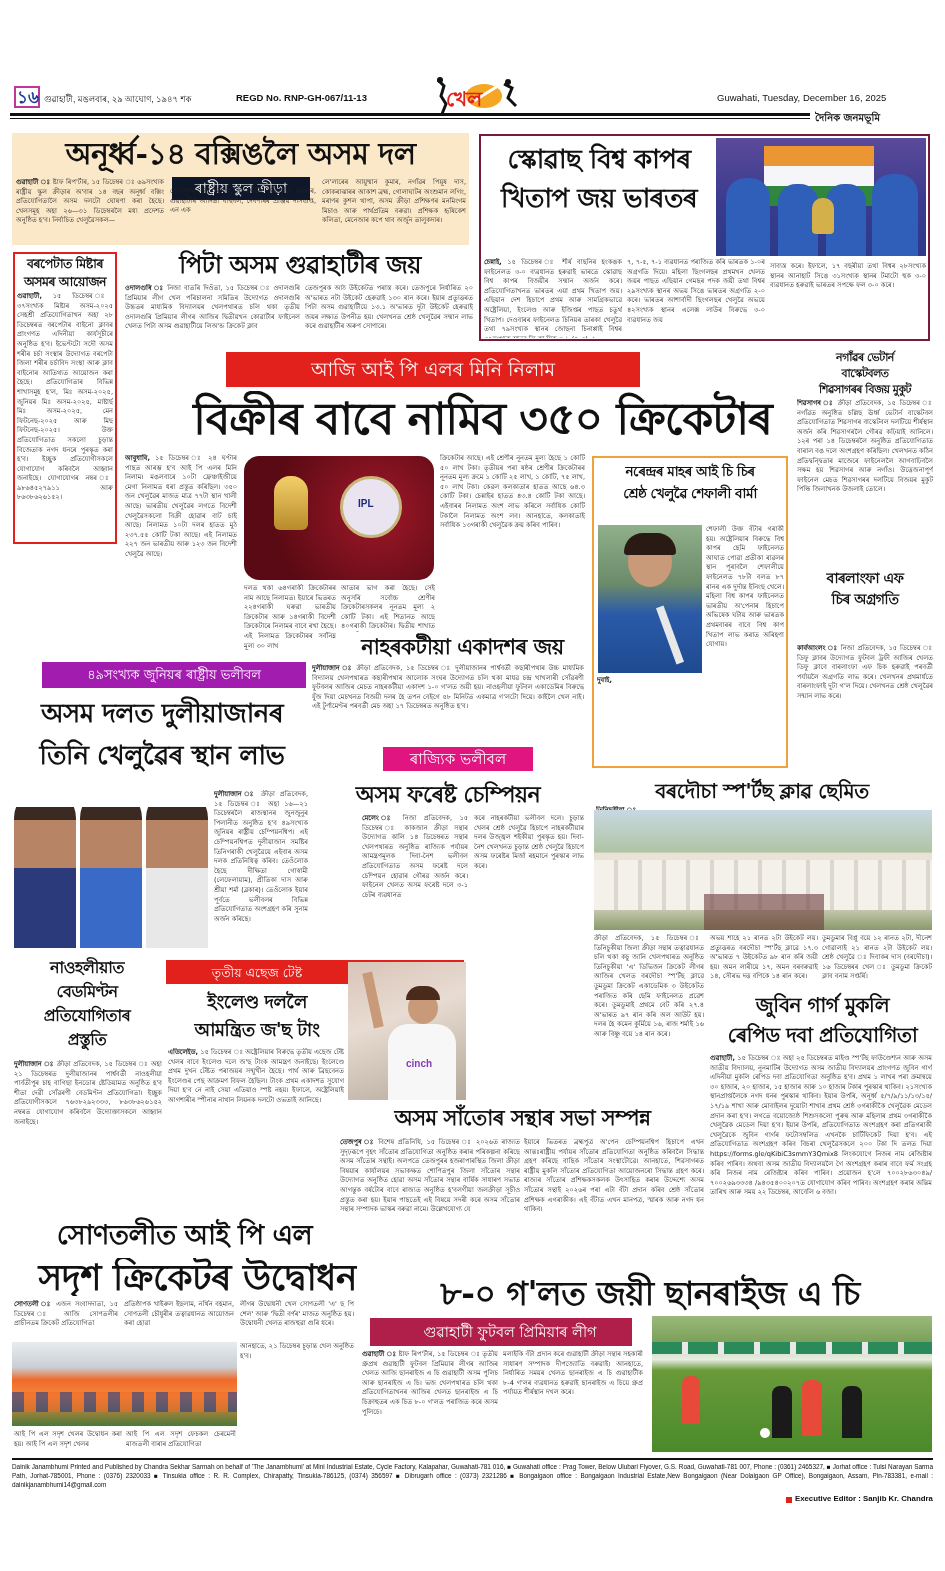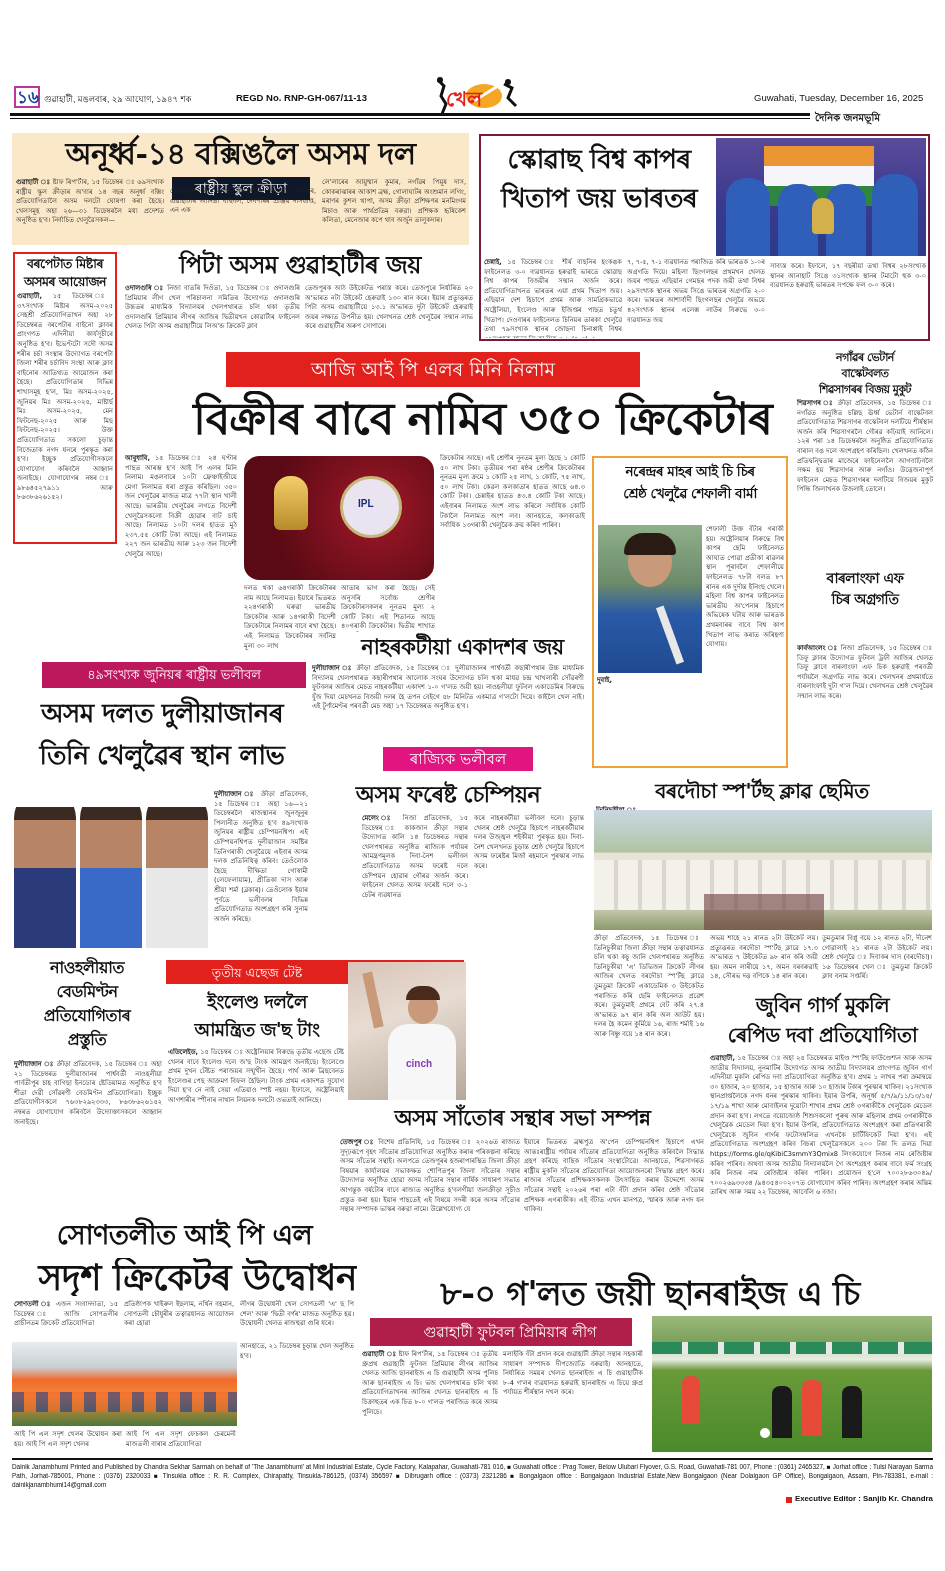--- a/index.html
+++ b/index.html
@@ -27,21 +27,21 @@
     <path d="M6 4 L12 10 L9 20 L14 28 L10 38" stroke="#111" stroke-width="3" fill="none"></path>
     <circle cx="8" cy="4" r="3" fill="#111"></circle>
     <ellipse cx="52" cy="20" rx="18" ry="12" fill="#f5a623"></ellipse>
     <path d="M40 26 L66 10" stroke="#fff" stroke-width="3"></path>
     <path d="M72 8 L80 12 L76 22 L84 30" stroke="#111" stroke-width="3" fill="none"></path>
     <circle cx="76" cy="6" r="3" fill="#111"></circle>
   </svg>
 </div>
 <div class="abs serif" style="left:446px;top:84px;font-size:20px;font-weight:bold;color:#e2211c;">খেল</div>
 
-<div class="abs sans" style="left:754px;top:92px;font-size:9.5px;color:#111;white-space:nowrap;">Guwahati, Tuesday, December 16, 2025</div>
+<div class="abs sans" style="left:717px;top:92px;font-size:9.5px;color:#111;white-space:nowrap;">Guwahati, Tuesday, December 16, 2025</div>
 <div class="abs rule" style="left:10px;top:113px;width:800px;height:3px;"></div>
 <div class="abs rule" style="left:10px;top:118px;width:800px;height:1px;"></div>
 <div class="abs serif" style="left:815px;top:110px;font-size:10px;font-weight:bold;color:#111;white-space:nowrap;">দৈনিক জনমভূমি</div>
 
 <div class="abs" style="left:12px;top:133px;width:457px;height:112px;background:#fbe8c8;"></div>
 <div class="abs hl" style="left:12px;top:134px;width:457px;font-size:30px;line-height:40px;">অনূৰ্ধ্ব-১৪ বক্সিঙলৈ অসম দল</div>
 <div class="abs kicker" style="left:172px;top:177px;width:138px;height:23px;background:#0f172a;font-size:14px;line-height:23px;">ৰাষ্ট্ৰীয় স্কুল ক্ৰীড়া</div>
 <div class="abs body-text" style="left:16px;top:178px;width:148px;height:64px;"><b>গুৱাহাটী ঃ</b> <span>ষ্টাফ ৰিপ'ৰ্টাৰ, ১৫ ডিচেম্বৰ ঃ ৬৯সংখ্যক ৰাষ্ট্ৰীয় স্কুল ক্ৰীড়াৰ অ'বাৰ ১৪ বছৰ অনূৰ্ধ্ব বক্সিং প্ৰতিযোগিতালৈ অসম দলটো ঘোষণা কৰা হৈছে। খেলসমূহ অহা ২৬—৩১ ডিচেম্বৰলৈ মধ্য প্ৰদেশত অনুষ্ঠিত হ'ব। নিৰ্বাচিত খেলুৱৈসকল—</span></div>
 <div class="abs body-text" style="left:170px;top:187px;width:146px;height:40px;">তেজপুৰৰ কৃশ কাশ্যপ, ডিব্ৰুগড়ৰ অনিকীত কৰ্মকাৰ, গুৱাহাটীৰ আদিত্য বাহুবল, দেবৰ্ণাৰৰ প্ৰাঞ্জয় দাসগুপ্ত, এন এক</div>
 <div class="abs body-text" style="left:322px;top:178px;width:144px;height:64px;">লে'লাৰেৰ আয়ুষ্মান কুমাৰ, নগাঁৱৰ পিয়ূষ দাস, কোকৰাঝাৰৰ আকাশ ব্ৰহ্ম, গোলাঘাটৰ অংশুমান লগিং, মৰাণৰ কুশল থাপা, অসম ক্ৰীড়া প্ৰশিক্ষণৰ মনমিংগম মিচাও আৰু পাৰ্থপ্ৰতিম বৰুৱা। প্ৰশিক্ষক হৃষিকেশ কলিতা, মেনেজাৰ কপে থাব অৰ্জুন তালুকদাৰ।</div>
@@ -98,21 +98,21 @@
 
 <div class="abs hl" style="left:795px;top:350px;width:140px;font-size:11px;line-height:15px;">নগাঁৱৰ ভেটাৰ্ন</div>
 <div class="abs hl" style="left:795px;top:366px;width:140px;font-size:11px;line-height:15px;">বাস্কেটবলত</div>
 <div class="abs hl" style="left:795px;top:382px;width:140px;font-size:11px;line-height:15px;">শিৱসাগৰৰ বিজয় মুকুট</div>
 <div class="abs body-text" style="left:797px;top:399px;width:136px;height:168px;"><b>শিৱসাগৰ ঃ</b> <span>ক্ৰীড়া প্ৰতিবেদক, ১৫ ডিচেম্বৰ ঃ নগাঁৱত অনুষ্ঠিত চল্লিছ ঊৰ্ধ্ব ভেটাৰ্ন বাস্কেটবল প্ৰতিযোগিতাত শিৱসাগৰ বাস্কেটবল দলটিয়ে শীৰ্ষস্থান অৰ্জন কৰি শিৱসাগৰলৈ গৌৰৱ কঢ়িয়াই আনিলে। ১২ৰ পৰা ১৪ ডিচেম্বৰলৈ অনুষ্ঠিত প্ৰতিযোগিতাত বাৰাল বঙ দলে অংশগ্ৰহণ কৰিছিল। খেলখনত কঠিন প্ৰতিদ্বন্দ্বিতাৰ মাজেৰে ফাইনেললৈ আগবাঢ়িবলৈ সক্ষম হয় শিৱসাগৰ আৰু নগাঁও। উত্তেজনাপূৰ্ণ ফাইনেল মেচত শিৱসাগৰৰ দলটিয়ে বিজয়ৰ মুকুট পিন্ধি জিলাখনক উজলাই তোলে।</span></div>
 
 <div class="abs hl" style="left:795px;top:568px;width:140px;font-size:14px;line-height:20px;">বাৰলাংফা এফ</div>
 <div class="abs hl" style="left:795px;top:589px;width:140px;font-size:14px;line-height:20px;">চিৰ অগ্ৰগতি</div>
 <div class="abs body-text" style="left:797px;top:644px;width:136px;height:158px;"><b>কাৰ্বআংলং ঃ</b> <span>নিজা প্ৰতিবেদক, ১৫ ডিচেম্বৰ ঃ ডিফু ক্লাবৰ উদ্যোগত ফুটবল ট্ৰফী আজিৰ খেলত ডিফু ক্লাবে বাৰলাংফা এফ চিক হৰুৱাই পৰবৰ্তী পৰ্যায়লৈ অগ্ৰগতি লাভ কৰে। খেলখনৰ প্ৰথমাৰ্ধতে বাৰলাংফাই দুটা গ'ল দিয়ে। খেলখনত শ্ৰেষ্ঠ খেলুৱৈৰ সন্মান লাভ কৰে।</span></div>
 
-<div class="abs kicker" style="left:42px;top:662px;width:264px;height:26px;background:#be185d;font-size:13px;line-height:26px;">৪৯সংখ্যক জুনিয়ৰ ৰাষ্ট্ৰীয় ভলীবল</div>
+<div class="abs kicker" style="left:42px;top:662px;width:264px;height:26px;background:#a21caf;font-size:13px;line-height:26px;">৪৯সংখ্যক জুনিয়ৰ ৰাষ্ট্ৰীয় ভলীবল</div>
 <div class="abs hl" style="left:12px;top:694px;width:300px;font-size:26px;line-height:38px;">অসম দলত দুলীয়াজানৰ</div>
 <div class="abs hl" style="left:12px;top:736px;width:300px;font-size:26px;line-height:38px;">তিনি খেলুৱৈৰ স্থান লাভ</div>
 <div class="abs photo" style="left:12px;top:788px;width:198px;height:160px;background:#fff;">
   <div style="position:absolute;left:2px;top:0;width:62px;height:160px;background:linear-gradient(180deg,#fff 0 12%,#3a2a22 12% 20%,#b88466 20% 50%,#2a3a7a 50% 100%);border-radius:30px 30px 0 0;"></div>
   <div style="position:absolute;left:68px;top:0;width:62px;height:160px;background:linear-gradient(180deg,#fff 0 12%,#3a2a22 12% 20%,#b88466 20% 50%,#3a6ac8 50% 100%);border-radius:30px 30px 0 0;"></div>
   <div style="position:absolute;left:134px;top:0;width:62px;height:160px;background:linear-gradient(180deg,#fff 0 12%,#3a2a22 12% 20%,#b88466 20% 50%,#e8e8e8 50% 100%);border-radius:30px 30px 0 0;"></div>
 </div>
 <div class="abs body-text" style="left:214px;top:790px;width:94px;height:160px;"><b>দুলীয়াজান ঃ</b> <span>ক্ৰীড়া প্ৰতিবেদক, ১৫ ডিচেম্বৰ ঃ অহা ১৬—২১ ডিচেম্বৰলৈ ৰাজস্থানৰ জুনজুনুৰ পিলানীত অনুষ্ঠিত হ'ব ৪৯সংখ্যক জুনিয়ৰ ৰাষ্ট্ৰীয় চেম্পিয়নশ্বিপ। এই চেম্পিয়নশ্বিপত দুলীয়াজান সমষ্টিৰ তিনিগৰাকী খেলুৱৈয়ে এইবাৰ অসম দলক প্ৰতিনিধিত্ব কৰিব। তেওঁলোক হৈছে দীক্ষিতা গোস্বামী (লেফেলায়াম), প্ৰীতিকা দাস আৰু শ্ৰীয়া শৰ্মা (ব্লকাৰ)। তেওঁলোক ইয়াৰ পূৰ্বতে ভলীবলৰ বিভিন্ন প্ৰতিযোগিতাত অংশগ্ৰহণ কৰি সুনাম অৰ্জন কৰিছে।</span></div>
 
 <div class="abs kicker" style="left:383px;top:747px;width:150px;height:24px;background:#e0157f;font-size:15px;line-height:24px;">ৰাজ্যিক ভলীবল</div>

